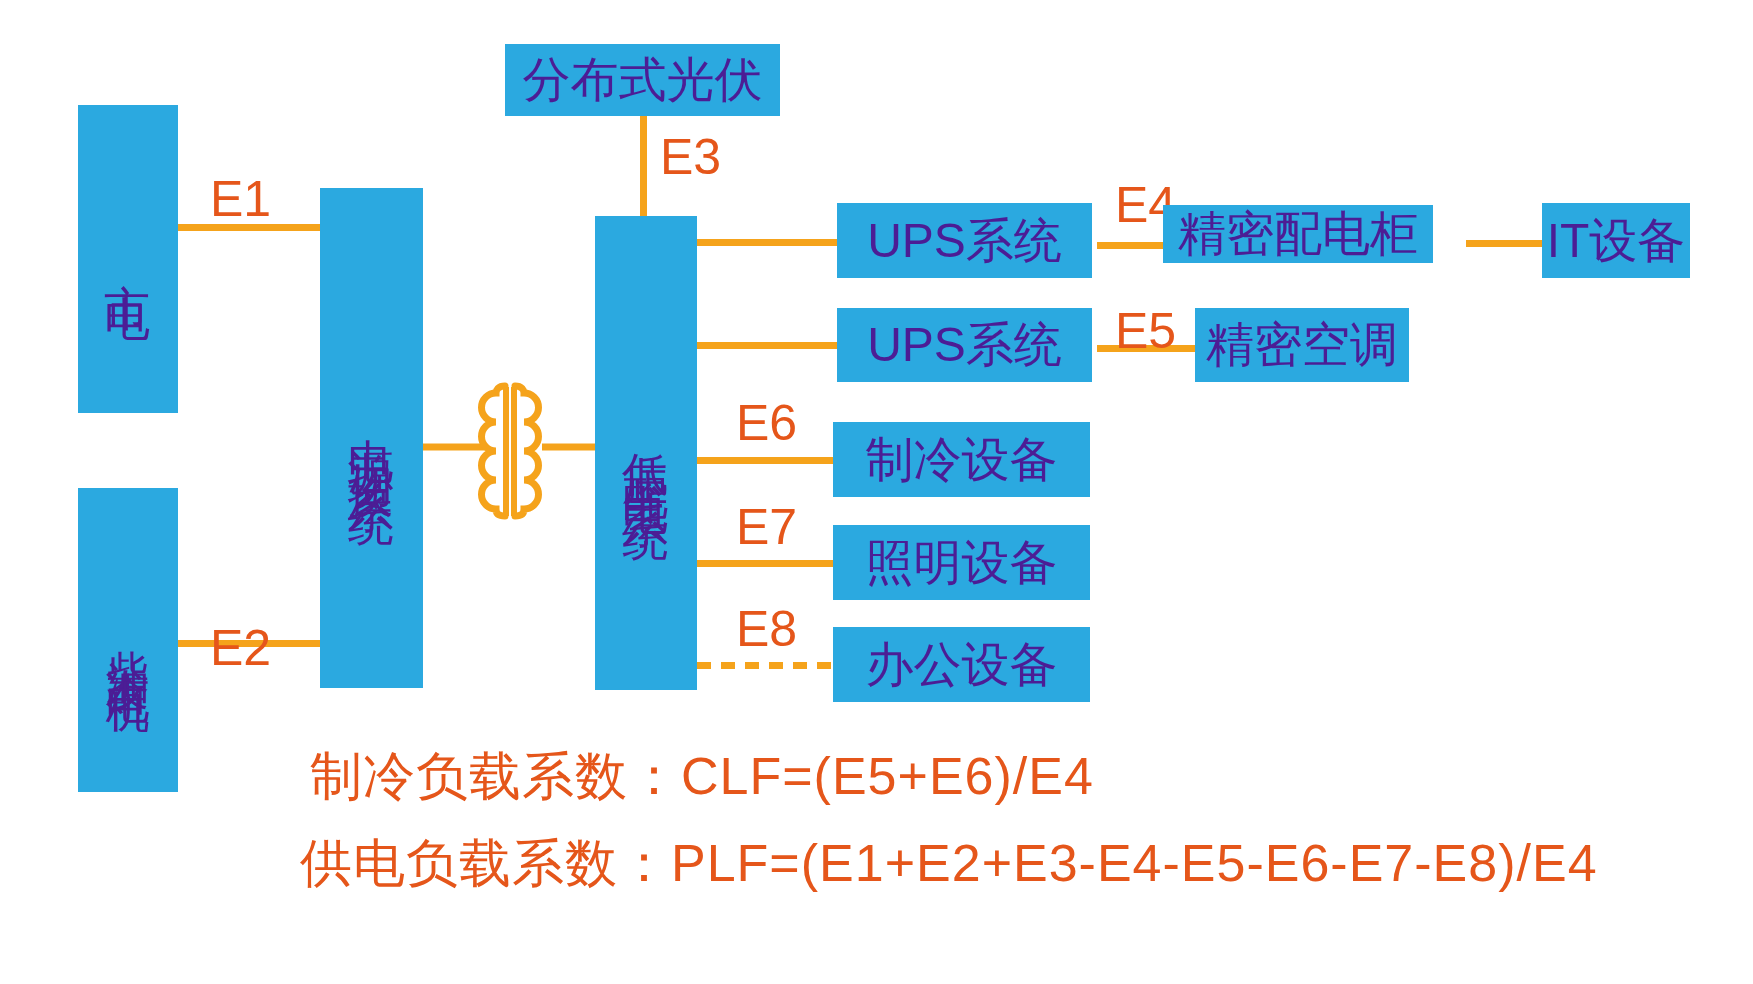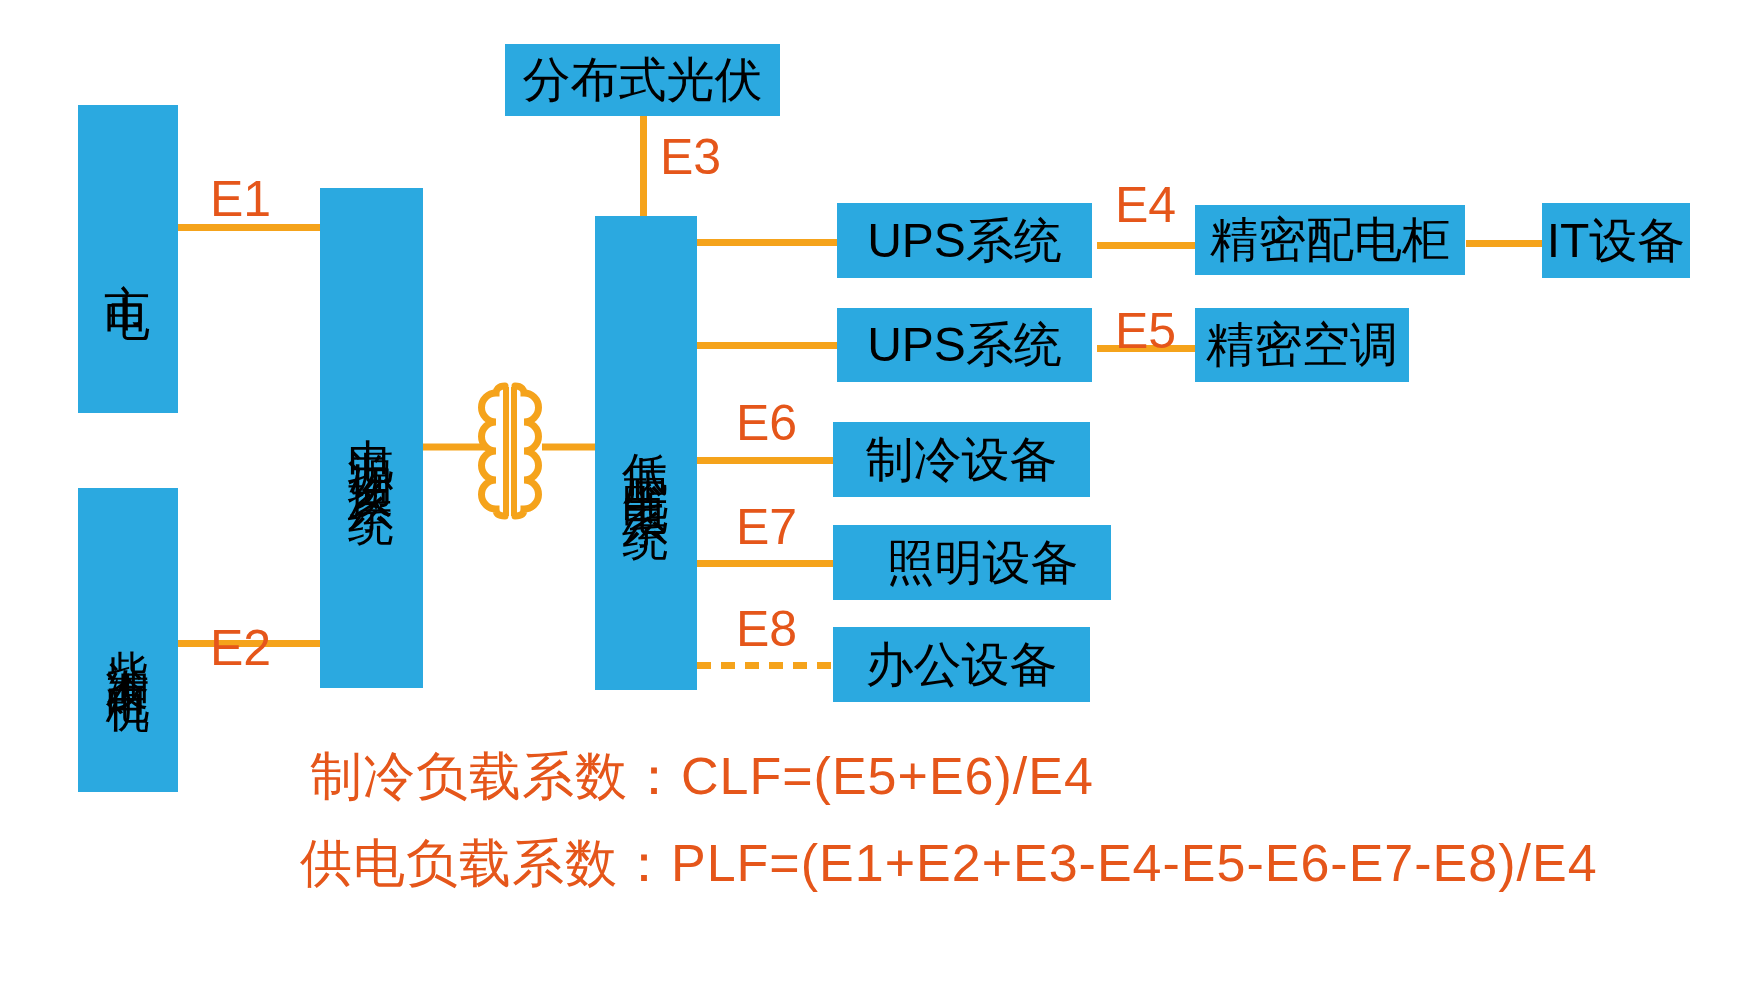--- a/index.html
+++ b/index.html
@@ -1,21 +1,21 @@
 <!DOCTYPE html>
 <html><head>
 <meta charset="utf-8">
 <style>
   html,body{margin:0;padding:0;background:#ffffff;}
   #stage{
     position:relative;width:1753px;height:984px;background:#ffffff;overflow:hidden;
     font-family:"Liberation Sans","DejaVu Sans",sans-serif;
   }
   .node{
-    position:absolute;background:#2BA9E0;color:#000000;
+    position:absolute;background:#2BA9E0;color:#4c1d95;
     display:flex;align-items:center;justify-content:center;
   }
   .node .vtxt{
     writing-mode:vertical-rl;text-orientation:upright;
     letter-spacing:12px;font-size:46px;line-height:1;font-weight:500;
   }
   .node .htxt{font-size:48px;font-weight:500;white-space:nowrap;}
   .hline{position:absolute;height:7px;background:#F5A31B;}
   .vline{position:absolute;width:7px;background:#F5A31B;}
   .hline.dashed{
@@ -87,37 +87,37 @@
   </div>
 
   <div class="node" style="left:837px;top:203px;width:255px;height:75px;">
     <span class="htxt">UPS系统</span>
   </div>
 
   <div class="node" style="left:837px;top:308px;width:255px;height:74px;">
     <span class="htxt">UPS系统</span>
   </div>
 
-  <div class="node" style="left:1195px;top:205px;width:270px;height:70px;">
+  <div class="node" style="left:1163px;top:205px;width:270px;height:58px;">
     <span class="htxt">精密配电柜</span>
   </div>
 
   <div class="node" style="left:1542px;top:203px;width:148px;height:75px;">
     <span class="htxt">IT设备</span>
   </div>
 
   <div class="node" style="left:1195px;top:308px;width:214px;height:74px;">
     <span class="htxt">精密空调</span>
   </div>
 
   <div class="node" style="left:833px;top:422px;width:257px;height:75px;">
     <span class="htxt">制冷设备</span>
   </div>
 
-  <div class="node" style="left:833px;top:525px;width:257px;height:75px;padding-left:21px;">
+  <div class="node" style="left:833px;top:525px;width:257px;height:75px;">
     <span class="htxt">照明设备</span>
   </div>
 
   <div class="node" style="left:833px;top:627px;width:257px;height:75px;text-align:center;">
     <span class="htxt">办公设备</span>
   </div>
 
   <div class="formula" style="left:310px;top:747px;">制冷负载系数：CLF=(E5+E6)/E4</div>
   <div class="formula" style="left:300px;top:834px;">供电负载系数：PLF=(E1+E2+E3-E4-E5-E6-E7-E8)/E4</div>
 

